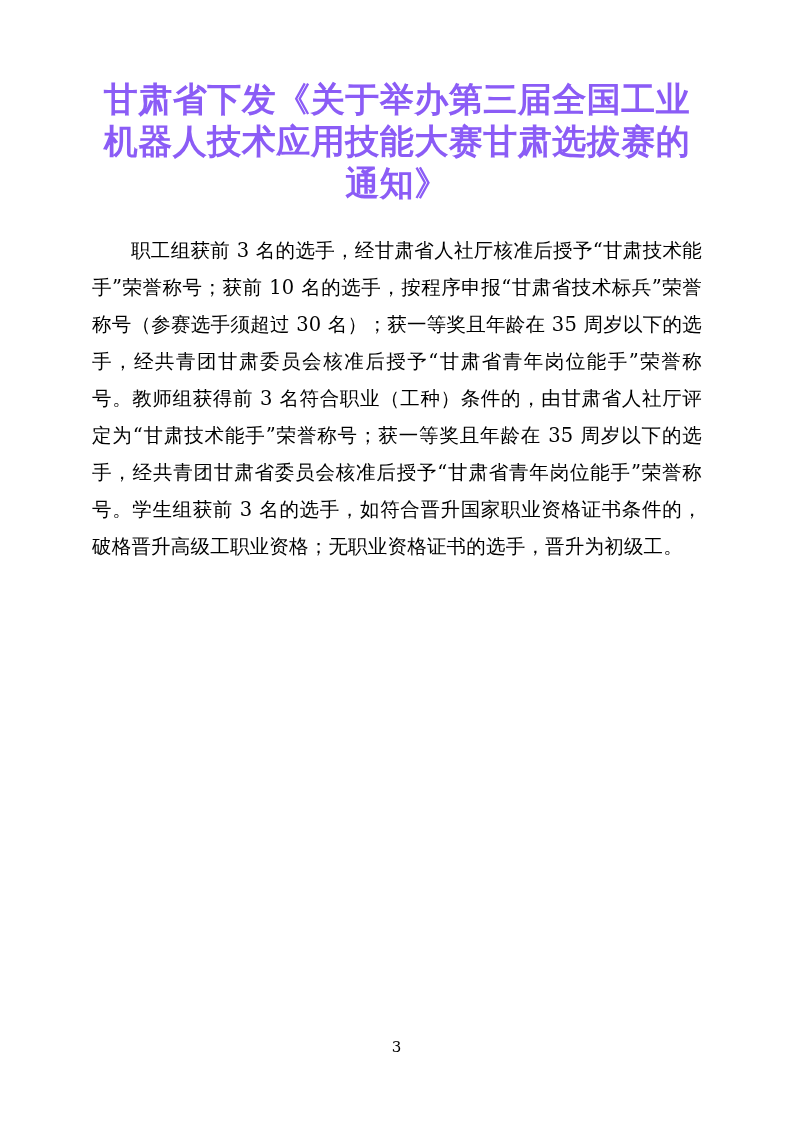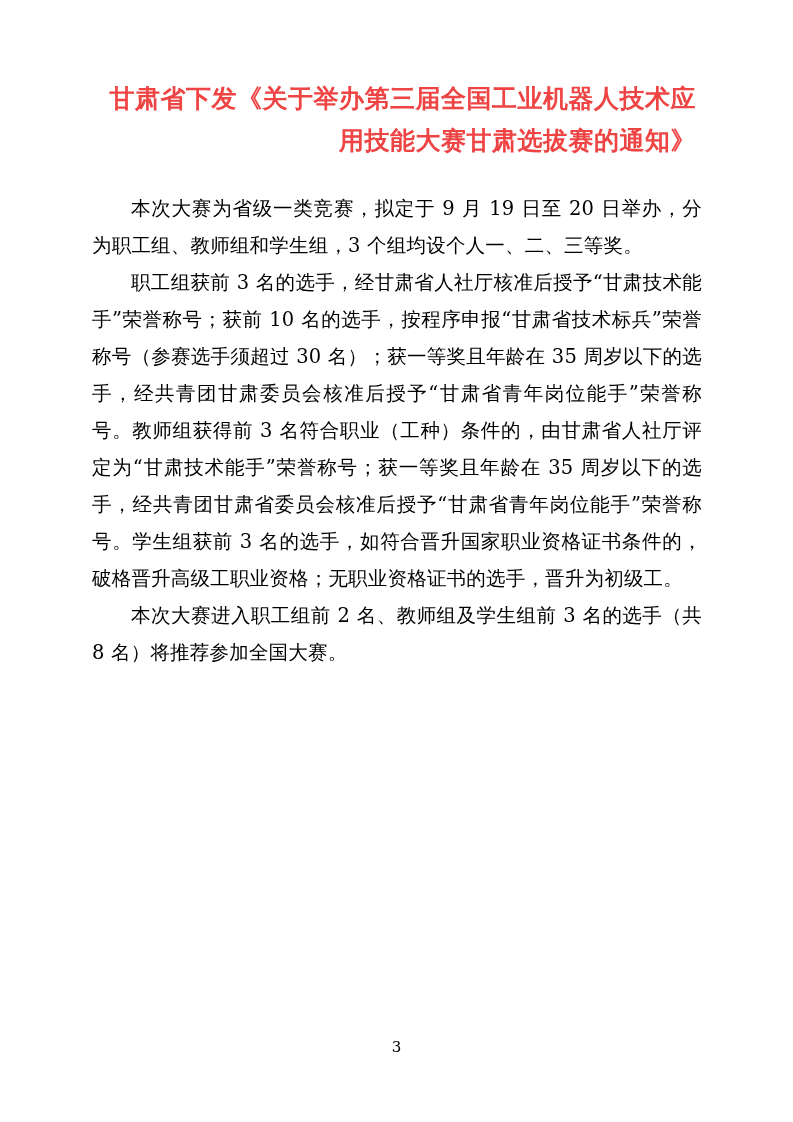--- a/index.html
+++ b/index.html
@@ -21,24 +21,24 @@
   }
   .content {
     position: absolute;
     left: 92px;
     top: 78px;
     width: 610px;
   }
   .doc-title {
     font-family: "DejaVu Serif", "Liberation Serif", serif;
     font-weight: bold;
-    font-size: 25px;
+    font-size: 34px;
     line-height: 42px;
-    text-align: right;
-    color: #ef4444;
+    text-align: center;
+    color: #8b5cf6;
     letter-spacing: 0.5px;
     margin: 0;
     padding: 0 6px;
   }
   .body-text {
     margin-top: 28px;
   }
   .para {
     font-family: "DejaVu Serif", "Liberation Serif", serif;
     font-size: 19.5px;
@@ -61,19 +61,17 @@
     color: #000;
   }
 </style>
 </head>
 <body>
 
 <div class="page">
   <div class="content">
     <h1 class="doc-title">甘肃省下发《关于举办第三届全国工业机器人技术应用技能大赛甘肃选拔赛的通知》</h1>
     <div class="body-text">
-      <p class="para">本次大赛为省级一类竞赛，拟定于 9 月 19 日至 20 日举办，分为职工组、教师组和学生组，3 个组均设个人一、二、三等奖。</p>
       <p class="para">职工组获前 3 名的选手，经甘肃省人社厅核准后授予“甘肃技术能手”荣誉称号；获前 10 名的选手，按程序申报“甘肃省技术标兵”荣誉称号（参赛选手须超过 30 名）；获一等奖且年龄在 35 周岁以下的选手，经共青团甘肃委员会核准后授予“甘肃省青年岗位能手”荣誉称号。教师组获得前 3 名符合职业（工种）条件的，由甘肃省人社厅评定为“甘肃技术能手”荣誉称号；获一等奖且年龄在 35 周岁以下的选手，经共青团甘肃省委员会核准后授予“甘肃省青年岗位能手”荣誉称号。学生组获前 3 名的选手，如符合晋升国家职业资格证书条件的，破格晋升高级工职业资格；无职业资格证书的选手，晋升为初级工。</p>
-      <p class="para">本次大赛进入职工组前 2 名、教师组及学生组前 3 名的选手（共 8 名）将推荐参加全国大赛。</p>
     </div>
   </div>
   <div class="page-number">3</div>
 </div>
 
 </body></html>

